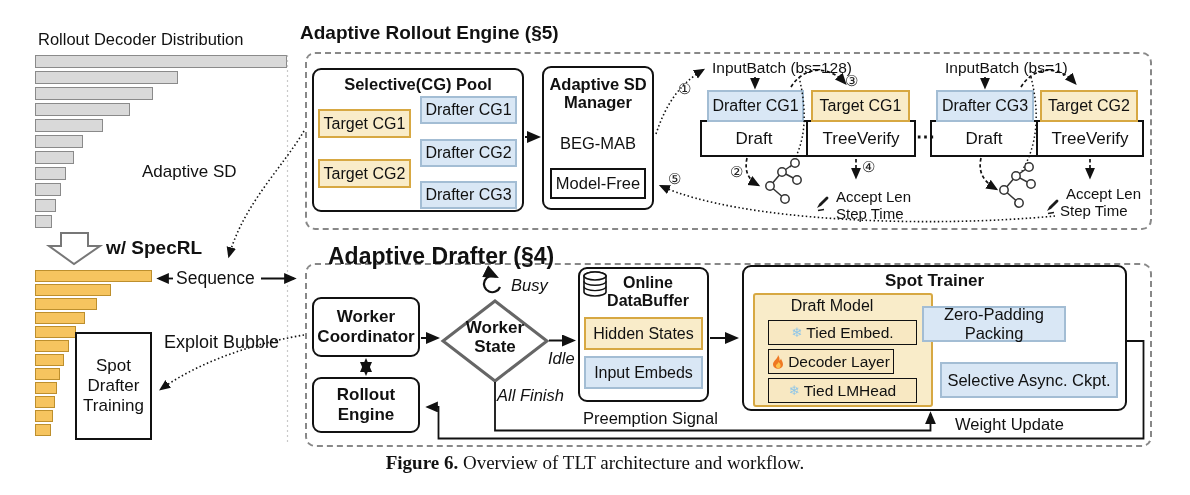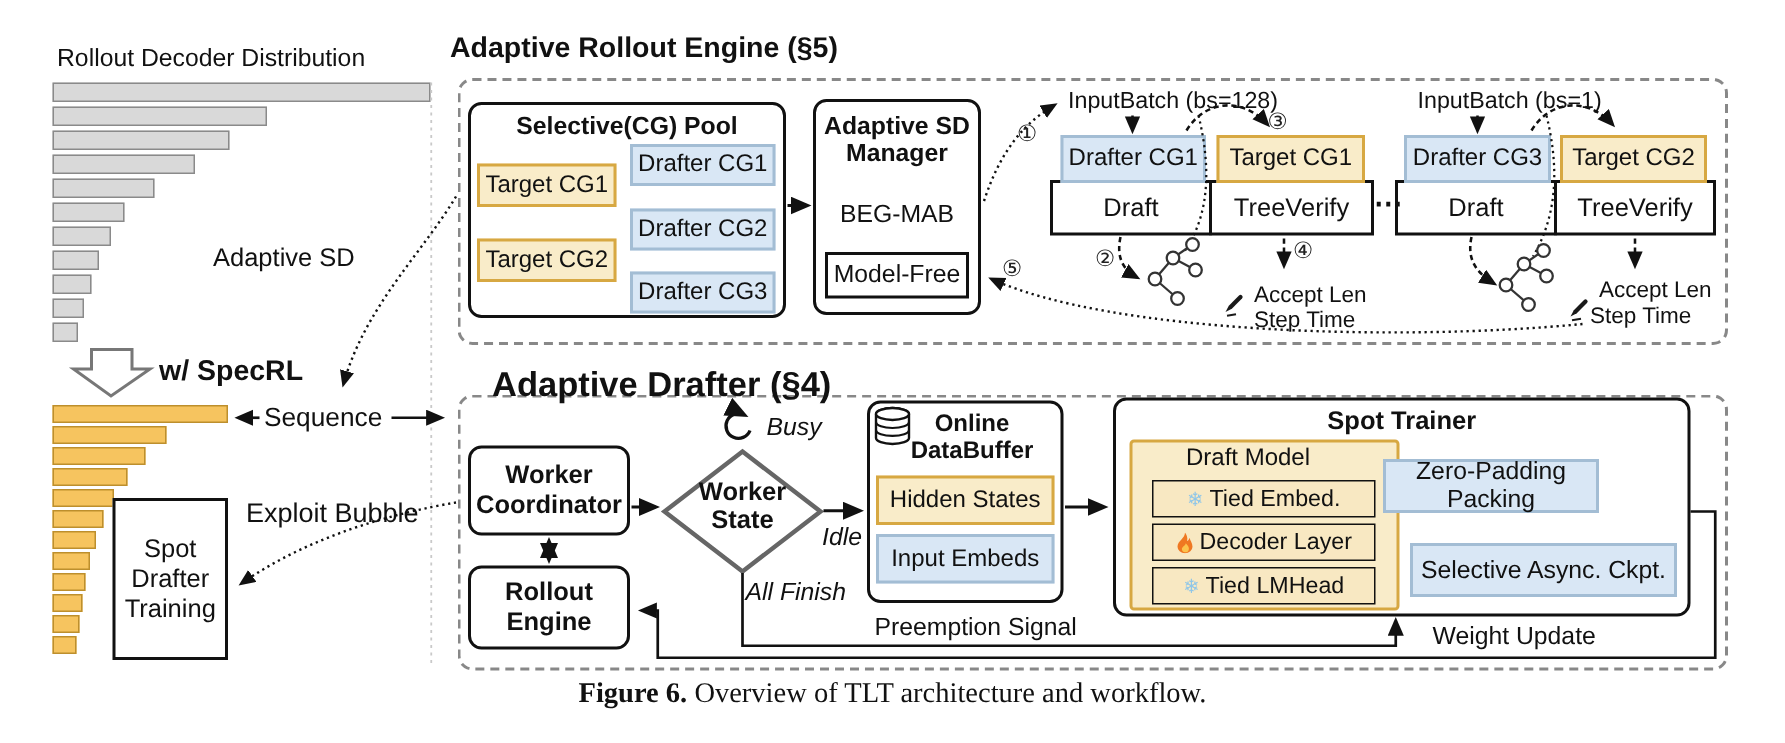--- a/index.html
+++ b/index.html
@@ -135,21 +135,21 @@
   <div class="chip blue ctr" style="left:584px;top:356px;width:119px;height:33px;font-size:16px;">Input Embeds</div>
 
   <div class="box round" style="left:742px;top:265px;width:385px;height:146px;"></div>
   <div class="lbl bold" style="left:742px;top:271px;width:385px;text-align:center;font-size:17px;">Spot Trainer</div>
   <div class="chip tan" style="left:753px;top:293px;width:180px;height:114px;border-width:2.5px;border-radius:3px;"></div>
   <div class="lbl" style="left:742px;top:297px;width:180px;text-align:center;font-size:16px;z-index:4;">Draft Model</div>
   <div class="row-lay" style="left:768px;top:320px;width:149px;height:25px;">
     <span class="snow">❄</span>
     <span>Tied Embed.</span>
   </div>
-  <div class="row-lay" style="left:768px;top:349px;width:149px;height:25px;">
+  <div class="row-lay" style="left:768px;top:349px;width:126px;height:25px;">
     <svg width="12" height="14" viewBox="0 0 12 14" style="margin-right:4px;">
       <path d="M6 0 C6 4 1 5.5 1 9.5 A5 4.3 0 0 0 11 9.5 C11 7 9.5 5.5 9 3.5 C8.5 5 8 5.6 7.4 5.6 C8 3.5 7 1.5 6 0 Z" fill="#ef7822"></path>
       <path d="M6 13.2 A2.6 2.6 0 0 0 8.6 10.6 C8.6 9.1 7.5 8.2 6.5 7.1 C6.5 8.7 3.9 9.2 3.9 11 A2.3 2.3 0 0 0 6 13.2 Z" fill="#fcc34c"></path>
     </svg>
     <span>Decoder Layer</span>
   </div>
   <div class="row-lay" style="left:768px;top:378px;width:149px;height:25px;">
     <span class="snow">❄</span>
     <span>Tied LMHead</span>
   </div>

